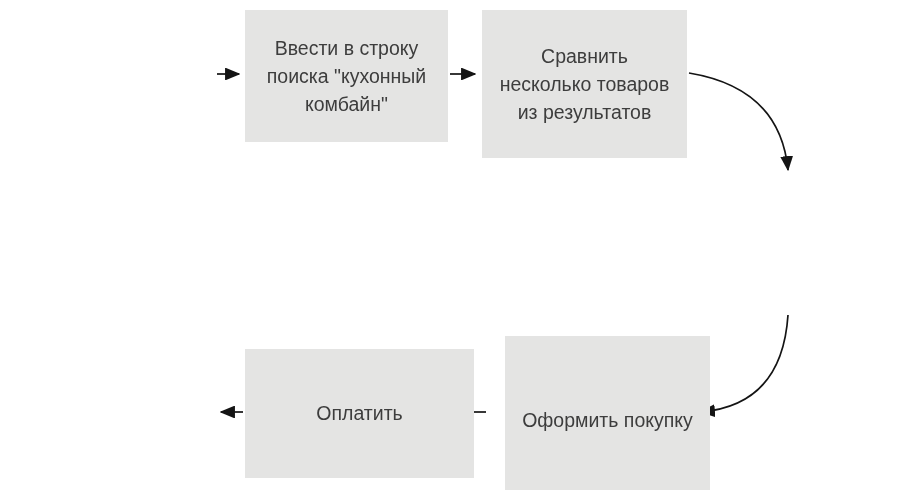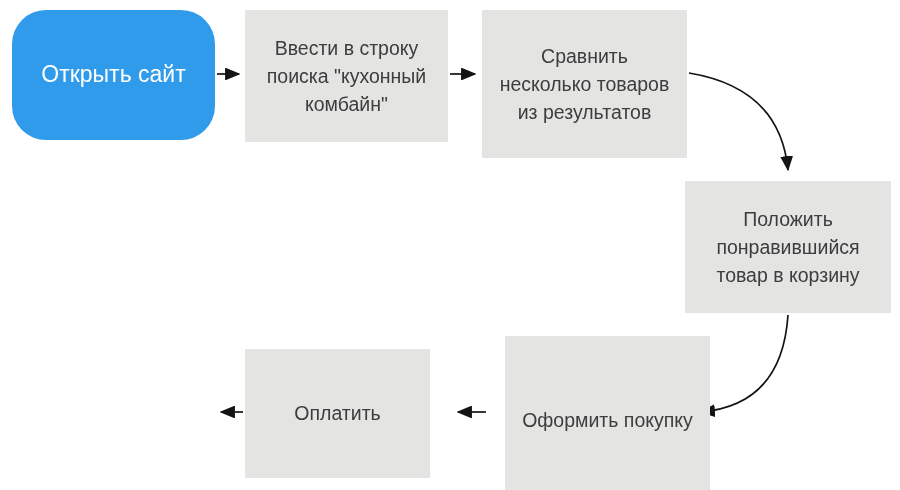--- a/index.html
+++ b/index.html
@@ -37,21 +37,21 @@
     border-radius: 0;
     font-size: 19.5px;
     line-height: 1.45;
   }
   
   #node-open     { left: 12px;  top: 10px;  width: 203px; height: 130px; }
   #node-search   { left: 245px; top: 10px;  width: 203px; height: 132px; text-align: center; }
   #node-compare  { left: 482px; top: 10px;  width: 205px; height: 148px; }
   #node-cart     { left: 685px; top: 181px; width: 206px; height: 132px; }
   #node-checkout { left: 488px; top: 336px; width: 205px; height: 168px; margin-left: 17px; }
-  #node-pay      { left: 245px; top: 349px; width: 185px; height: 129px; }
+  #node-pay      { left: 245px; top: 349px; width: 229px; height: 129px; }
   #node-close    { left: 12px;  top: 349px; width: 201px; height: 129px; }
 
   #edges-layer {
     position: absolute;
     left: 0;
     top: 0;
     width: 900px;
     height: 490px;
     pointer-events: none;
   }
@@ -73,32 +73,28 @@
       </marker>
     </defs>
     <path class="edge" d="M 217 74 H 239" marker-end="url(#arrowhead)"></path>
     <path class="edge" d="M 450 74 H 475" marker-end="url(#arrowhead)"></path>
     <path class="edge" d="M 689 73 Q 780 88 788 170" marker-end="url(#arrowhead)"></path>
     <path class="edge" d="M 788 315 Q 782 405 701 412" marker-end="url(#arrowhead)"></path>
     <path class="edge" d="M 486 412 H 458" marker-end="url(#arrowhead)"></path>
     <path class="edge" d="M 243 412 H 221" marker-end="url(#arrowhead)"></path>
   </svg>
 
-  <div id="node-open" class="node node-start">Открыть сайт</div>
 
   <div id="node-search" class="node node-process">Ввести в строку
 поиска "кухонный
 комбайн"</div>
 
   <div id="node-compare" class="node node-process">Сравнить
 несколько товаров
 из результатов</div>
 
-  <div id="node-cart" class="node node-process">Положить
-понравившийся
-товар в корзину</div>
 
   <div id="node-checkout" class="node node-process">Оформить покупку</div>
 
   <div id="node-pay" class="node node-process">Оплатить</div>
 
 
 </div>
 
 </body></html>

